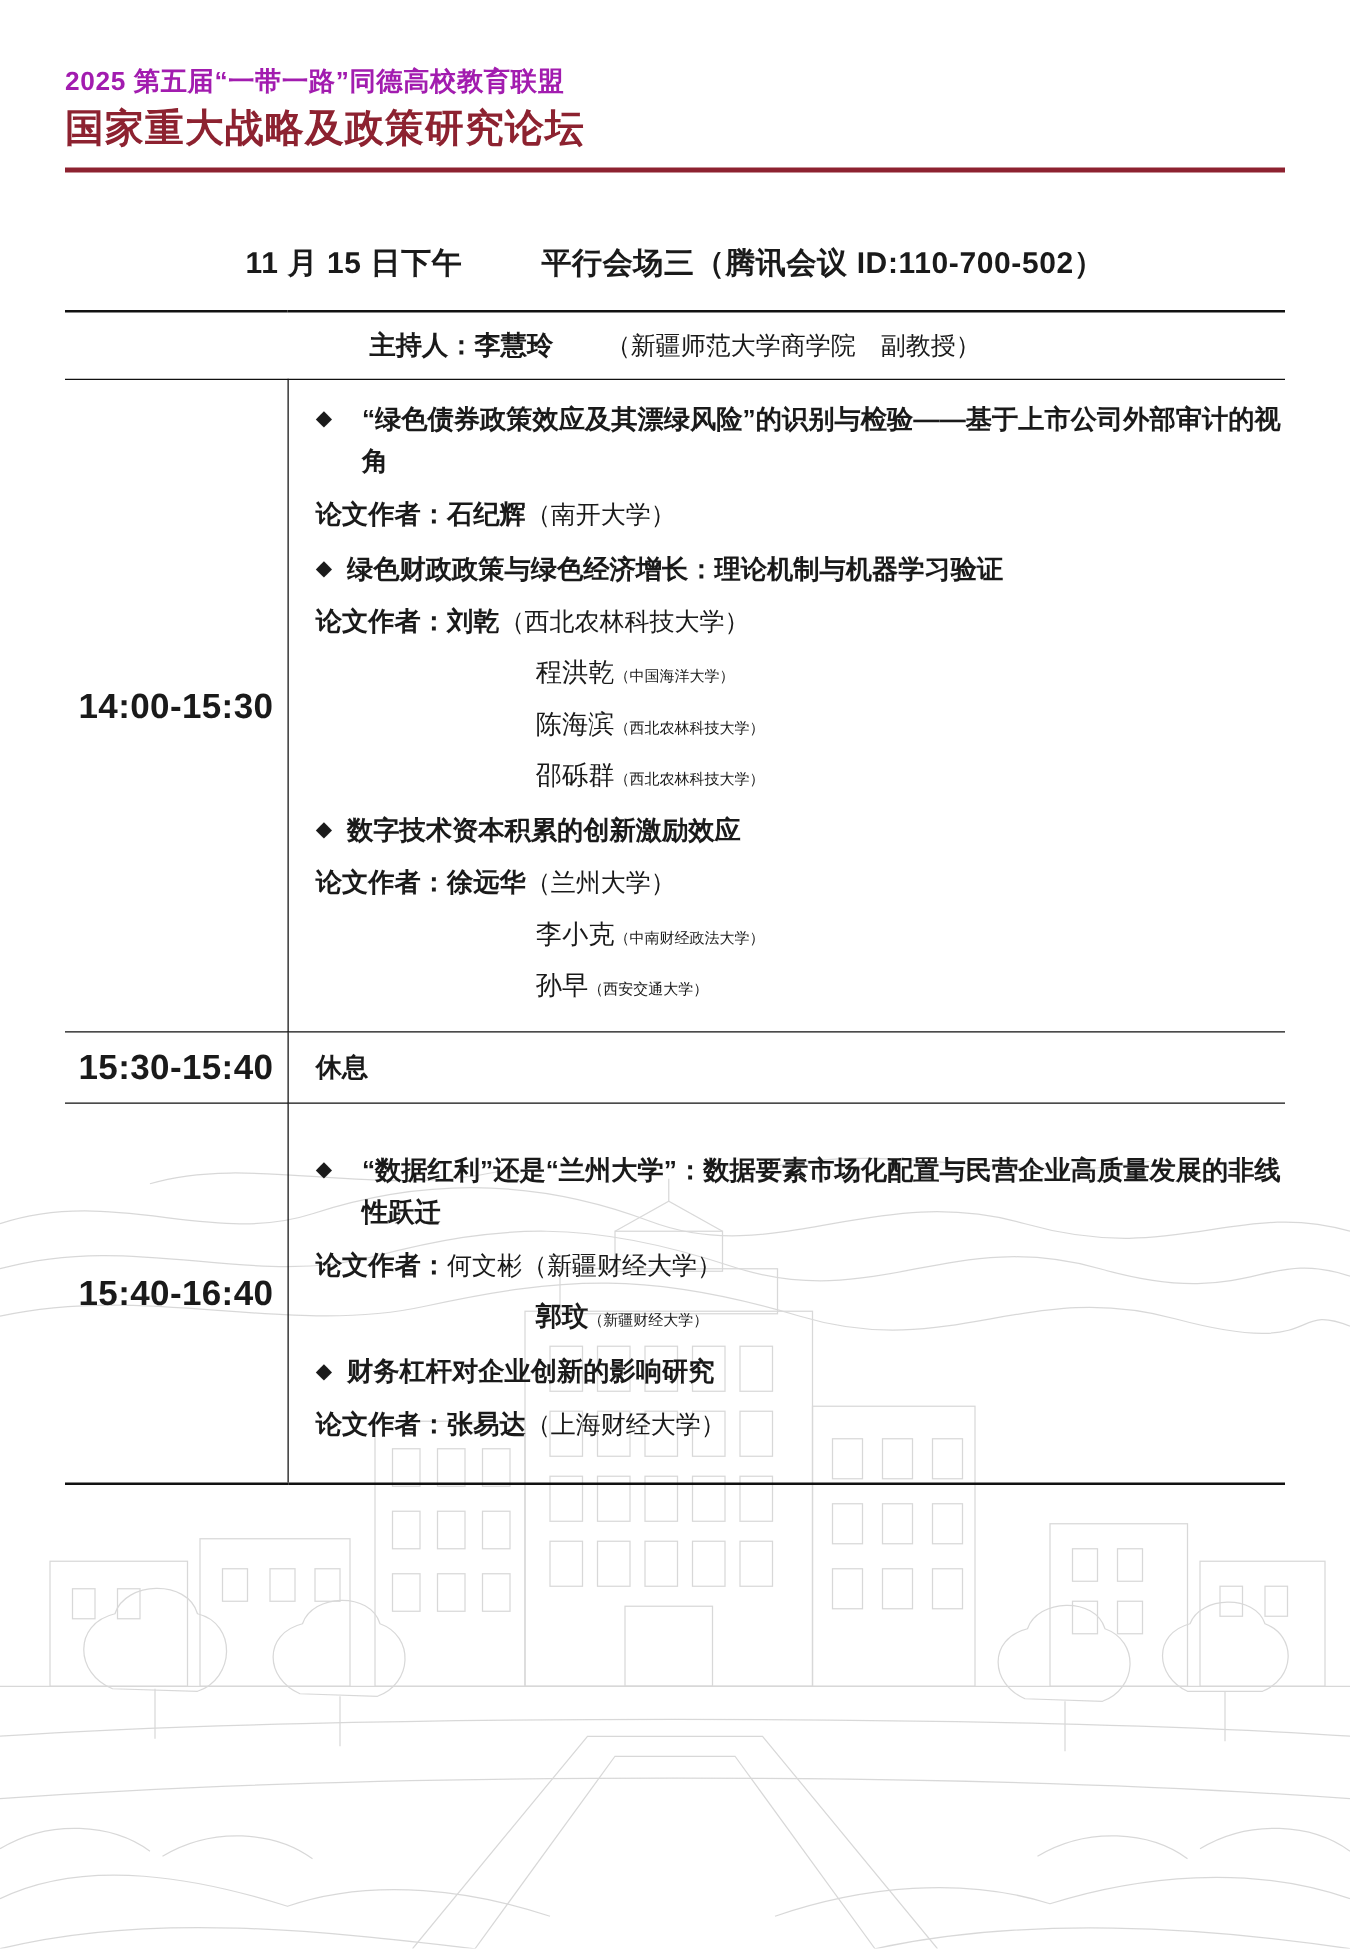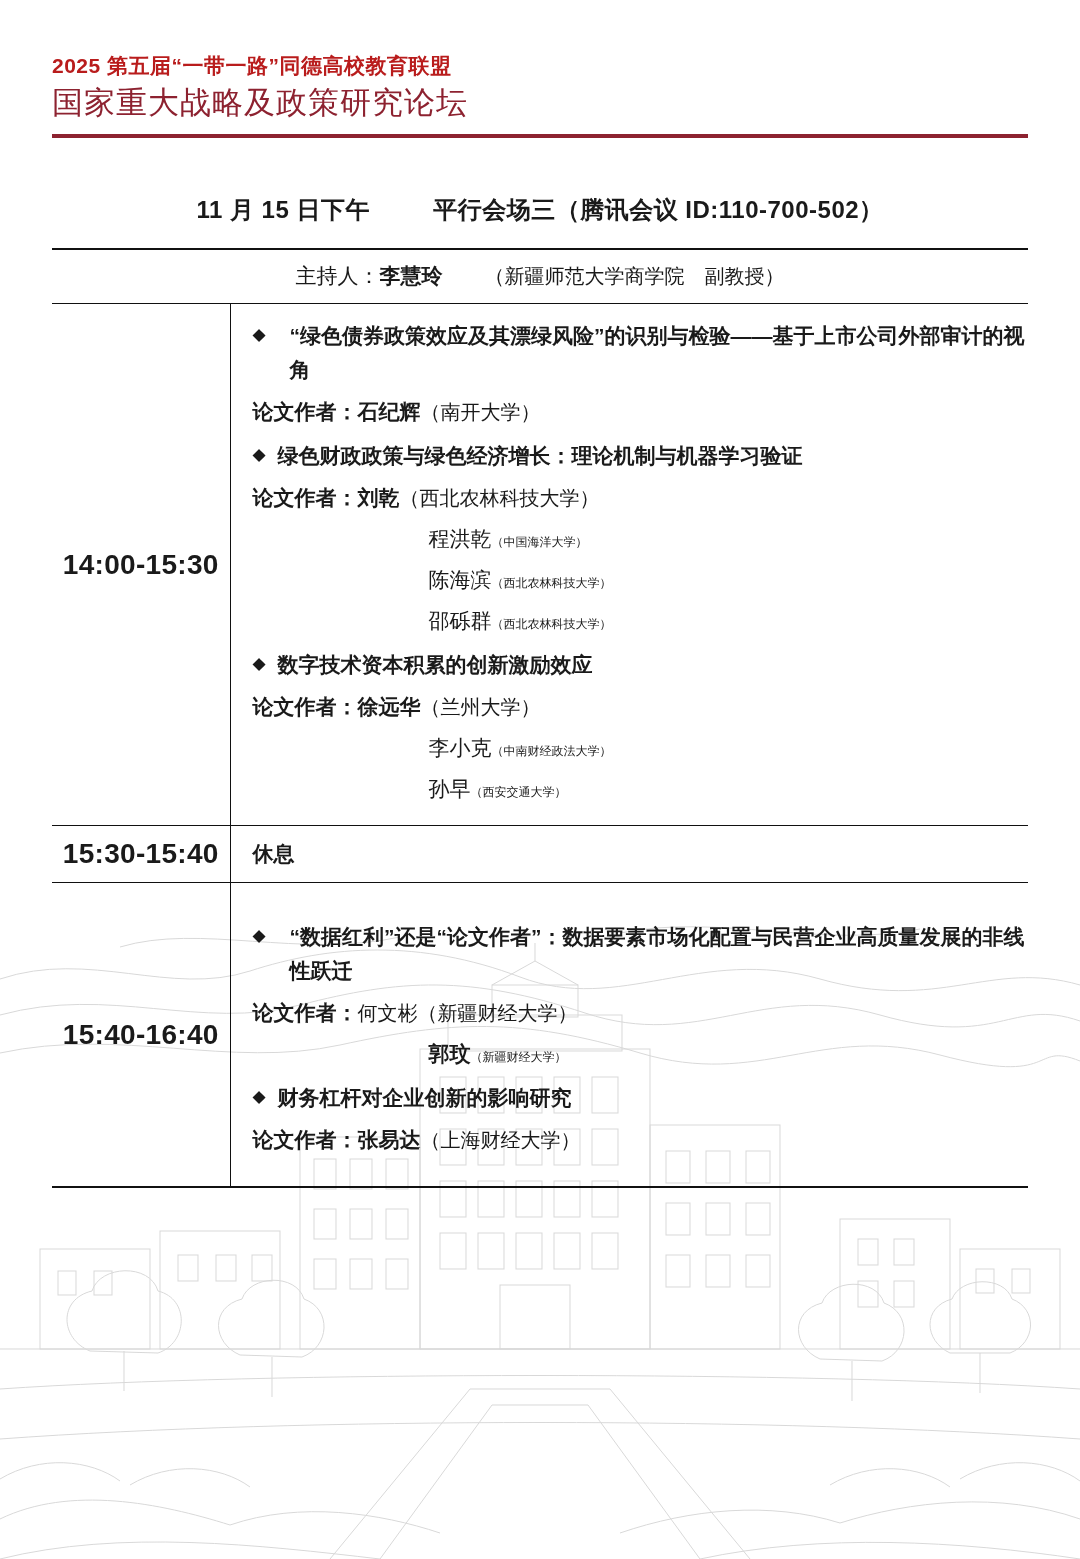--- a/index.html
+++ b/index.html
@@ -30,28 +30,28 @@
 
   
   .header {
     position: relative;
     z-index: 2;
     padding: 52px 52px 0 52px;
   }
   .header-line1 {
     font-size: 21px;
     font-weight: 700;
-    color: #b91c1c;
+    color: #a21caf;
     letter-spacing: 0.5px;
     line-height: 1.35;
     white-space: nowrap;
   }
   .header-line2 {
     font-size: 31px;
-    font-weight: 400;
+    font-weight: 700;
     color: #8d2230;
     letter-spacing: 1px;
     line-height: 1.35;
     margin-top: 2px;
     white-space: nowrap;
   }
   .header-rule {
     margin-top: 10px;
     height: 4px;
     background: #8d2230;
@@ -83,21 +83,21 @@
     vertical-align: middle;
     padding: 0;
   }
   .row-host td {
     border-top: 2.5px solid #111;
     border-bottom: 1.6px solid #111;
     text-align: center;
     padding: 12px 0 13px 0;
     font-size: 21px;
   }
-  .host-label { font-weight: 400; }
+  .host-label { font-weight: 700; }
   .host-name { font-weight: 700; }
   .host-affil { font-weight: 400; font-size: 20px; margin-left: 42px; }
 
   .col-time { width: 178px; }
   .col-body { width: 798px; }
 
   .cell-time {
     text-align: center;
     font-size: 28px;
     font-weight: 700;
@@ -346,21 +346,21 @@
 
     <tr class="row-bottom">
       <td class="cell-time">15:40-16:40</td>
       <td class="cell-body">
 
         <div class="spacer-row" style="height:22px"></div>
 
         <div class="item">
           <div class="item-title indent-title">
             <span class="bullet">◆</span>
-            <span class="txt">“数据红利”还是“论文作者”：数据要素市场化配置与民营企业高质量发展的非线性跃迁</span>
+            <span class="txt">“数据红利”还是“兰州大学”：数据要素市场化配置与民营企业高质量发展的非线性跃迁</span>
           </div>
           <div class="authors">
             <span class="lbl">论文作者：</span><span class="af">何文彬</span><span class="af">（新疆财经大学）</span>
           </div>
           <div class="author-extra">
             <span class="nm" style="font-weight:700">郭玟</span><span class="af">（新疆财经大学）</span>
           </div>
         </div>
 
         <div class="item">

